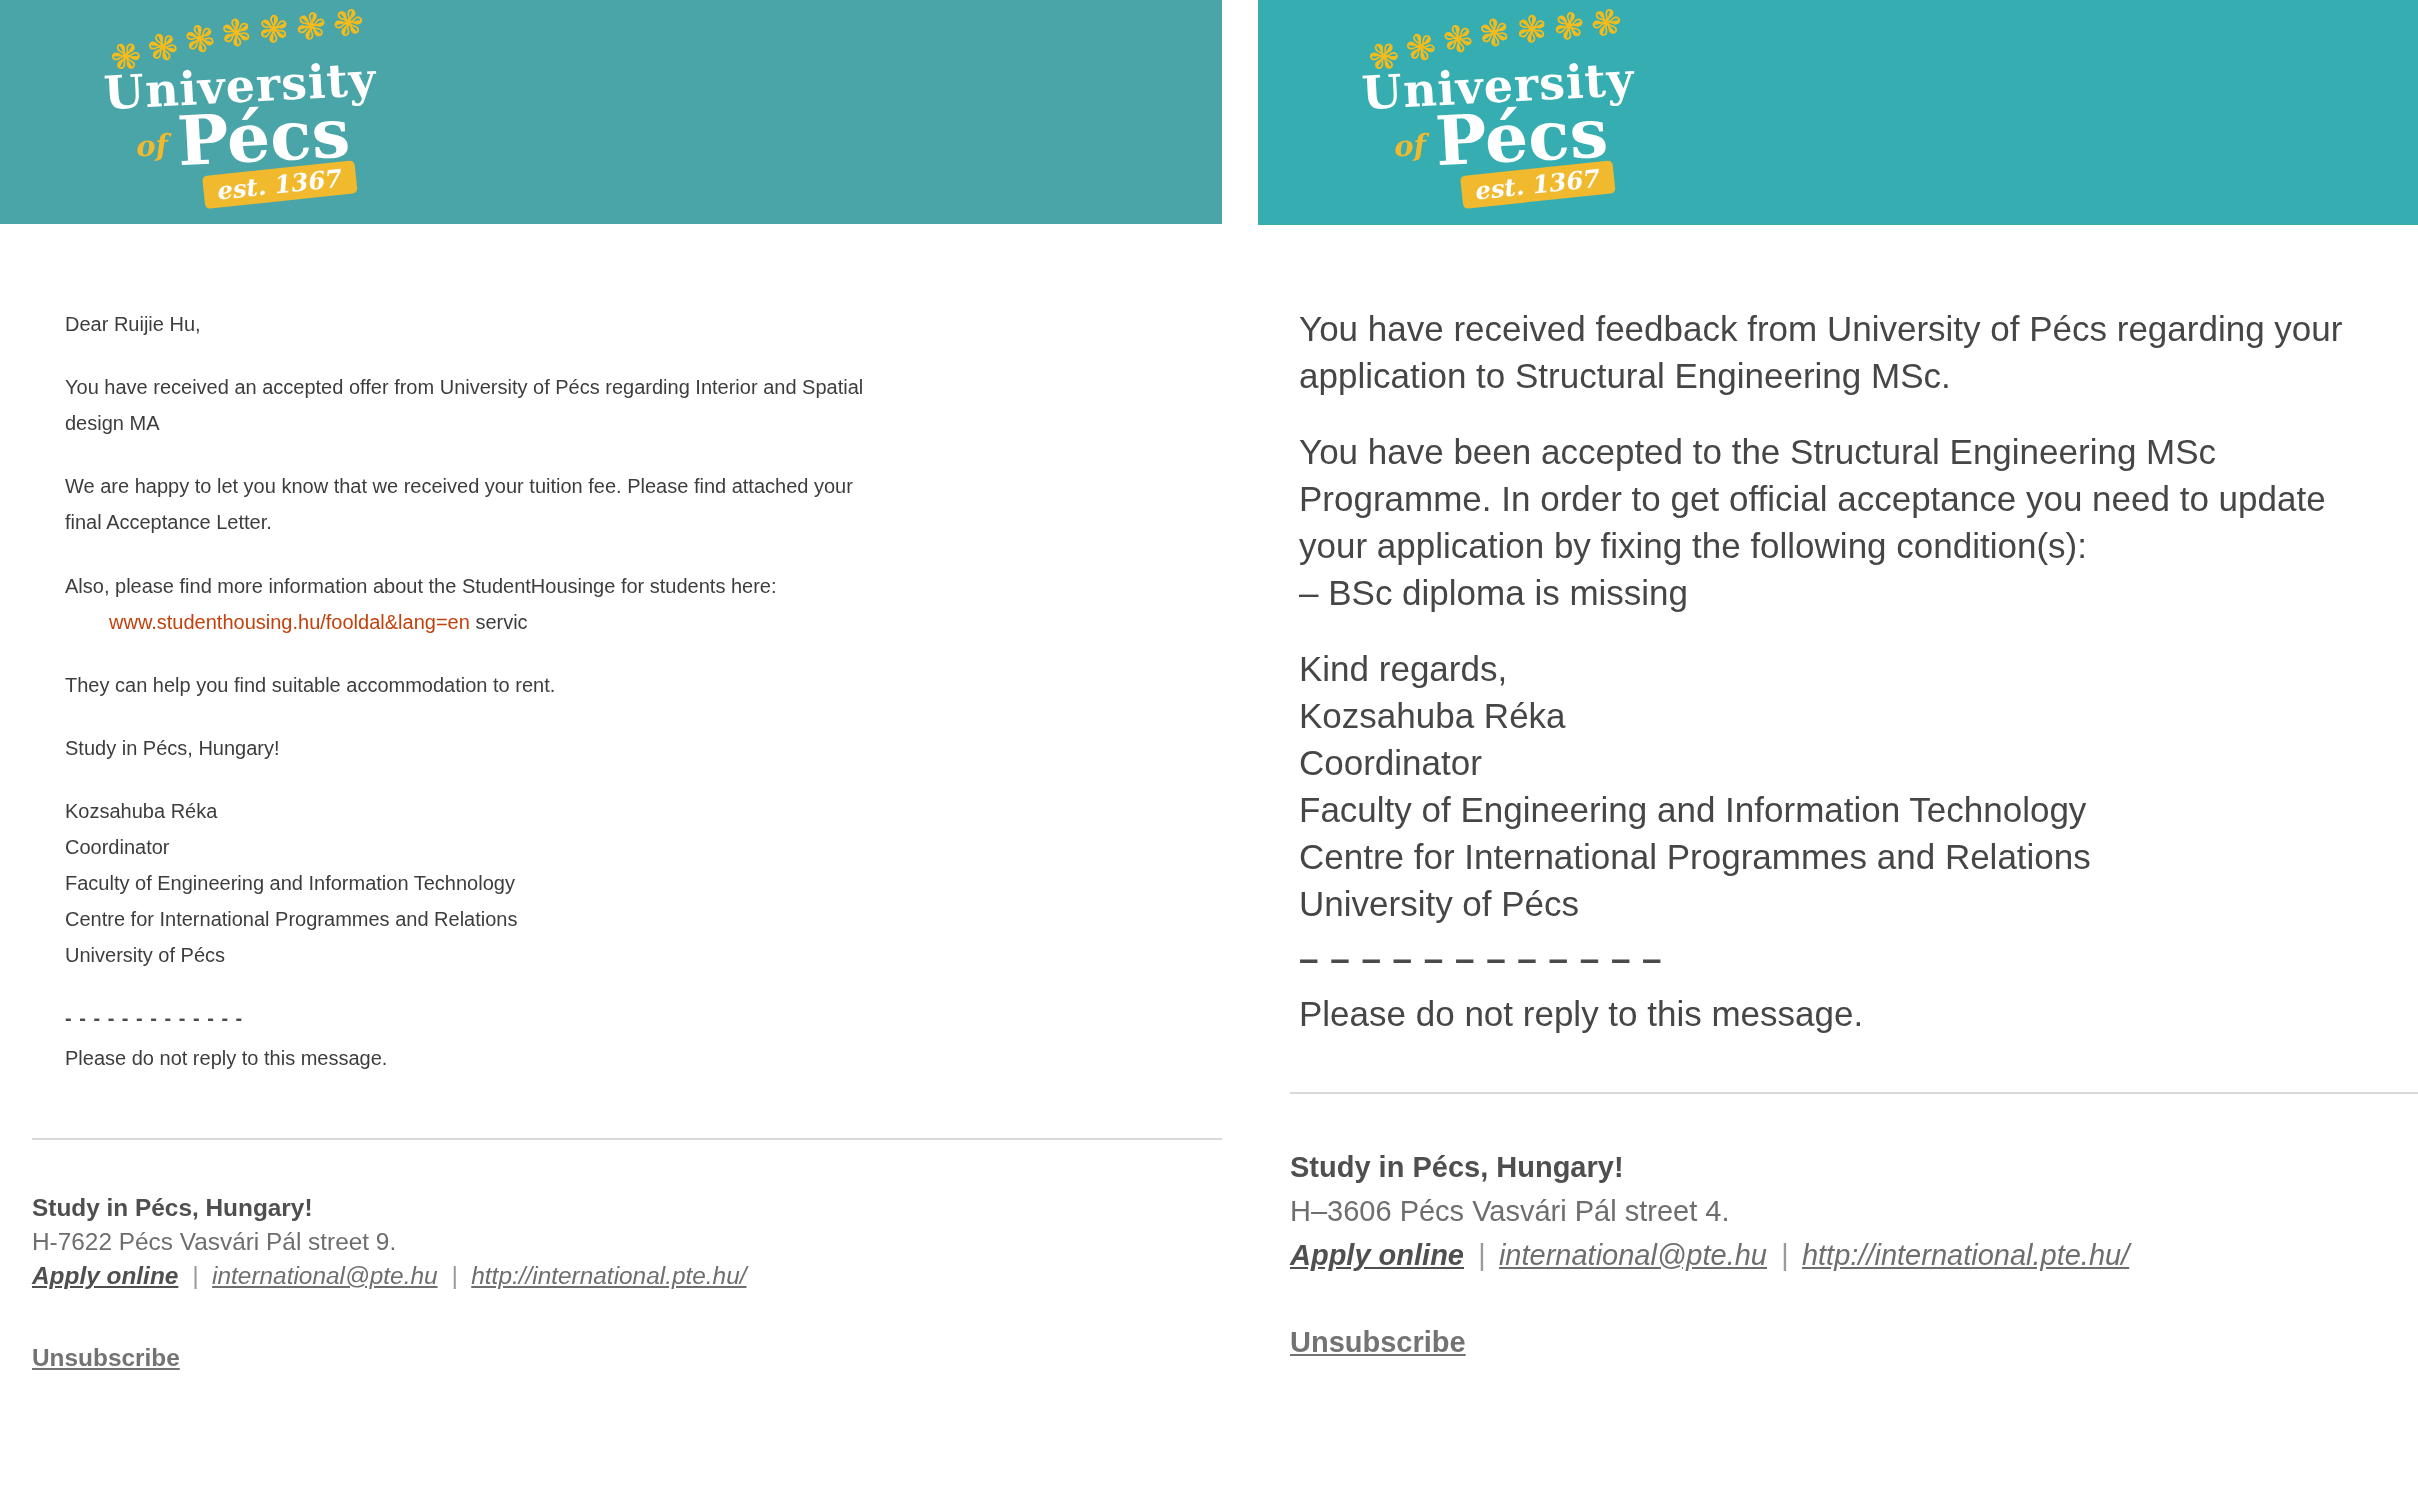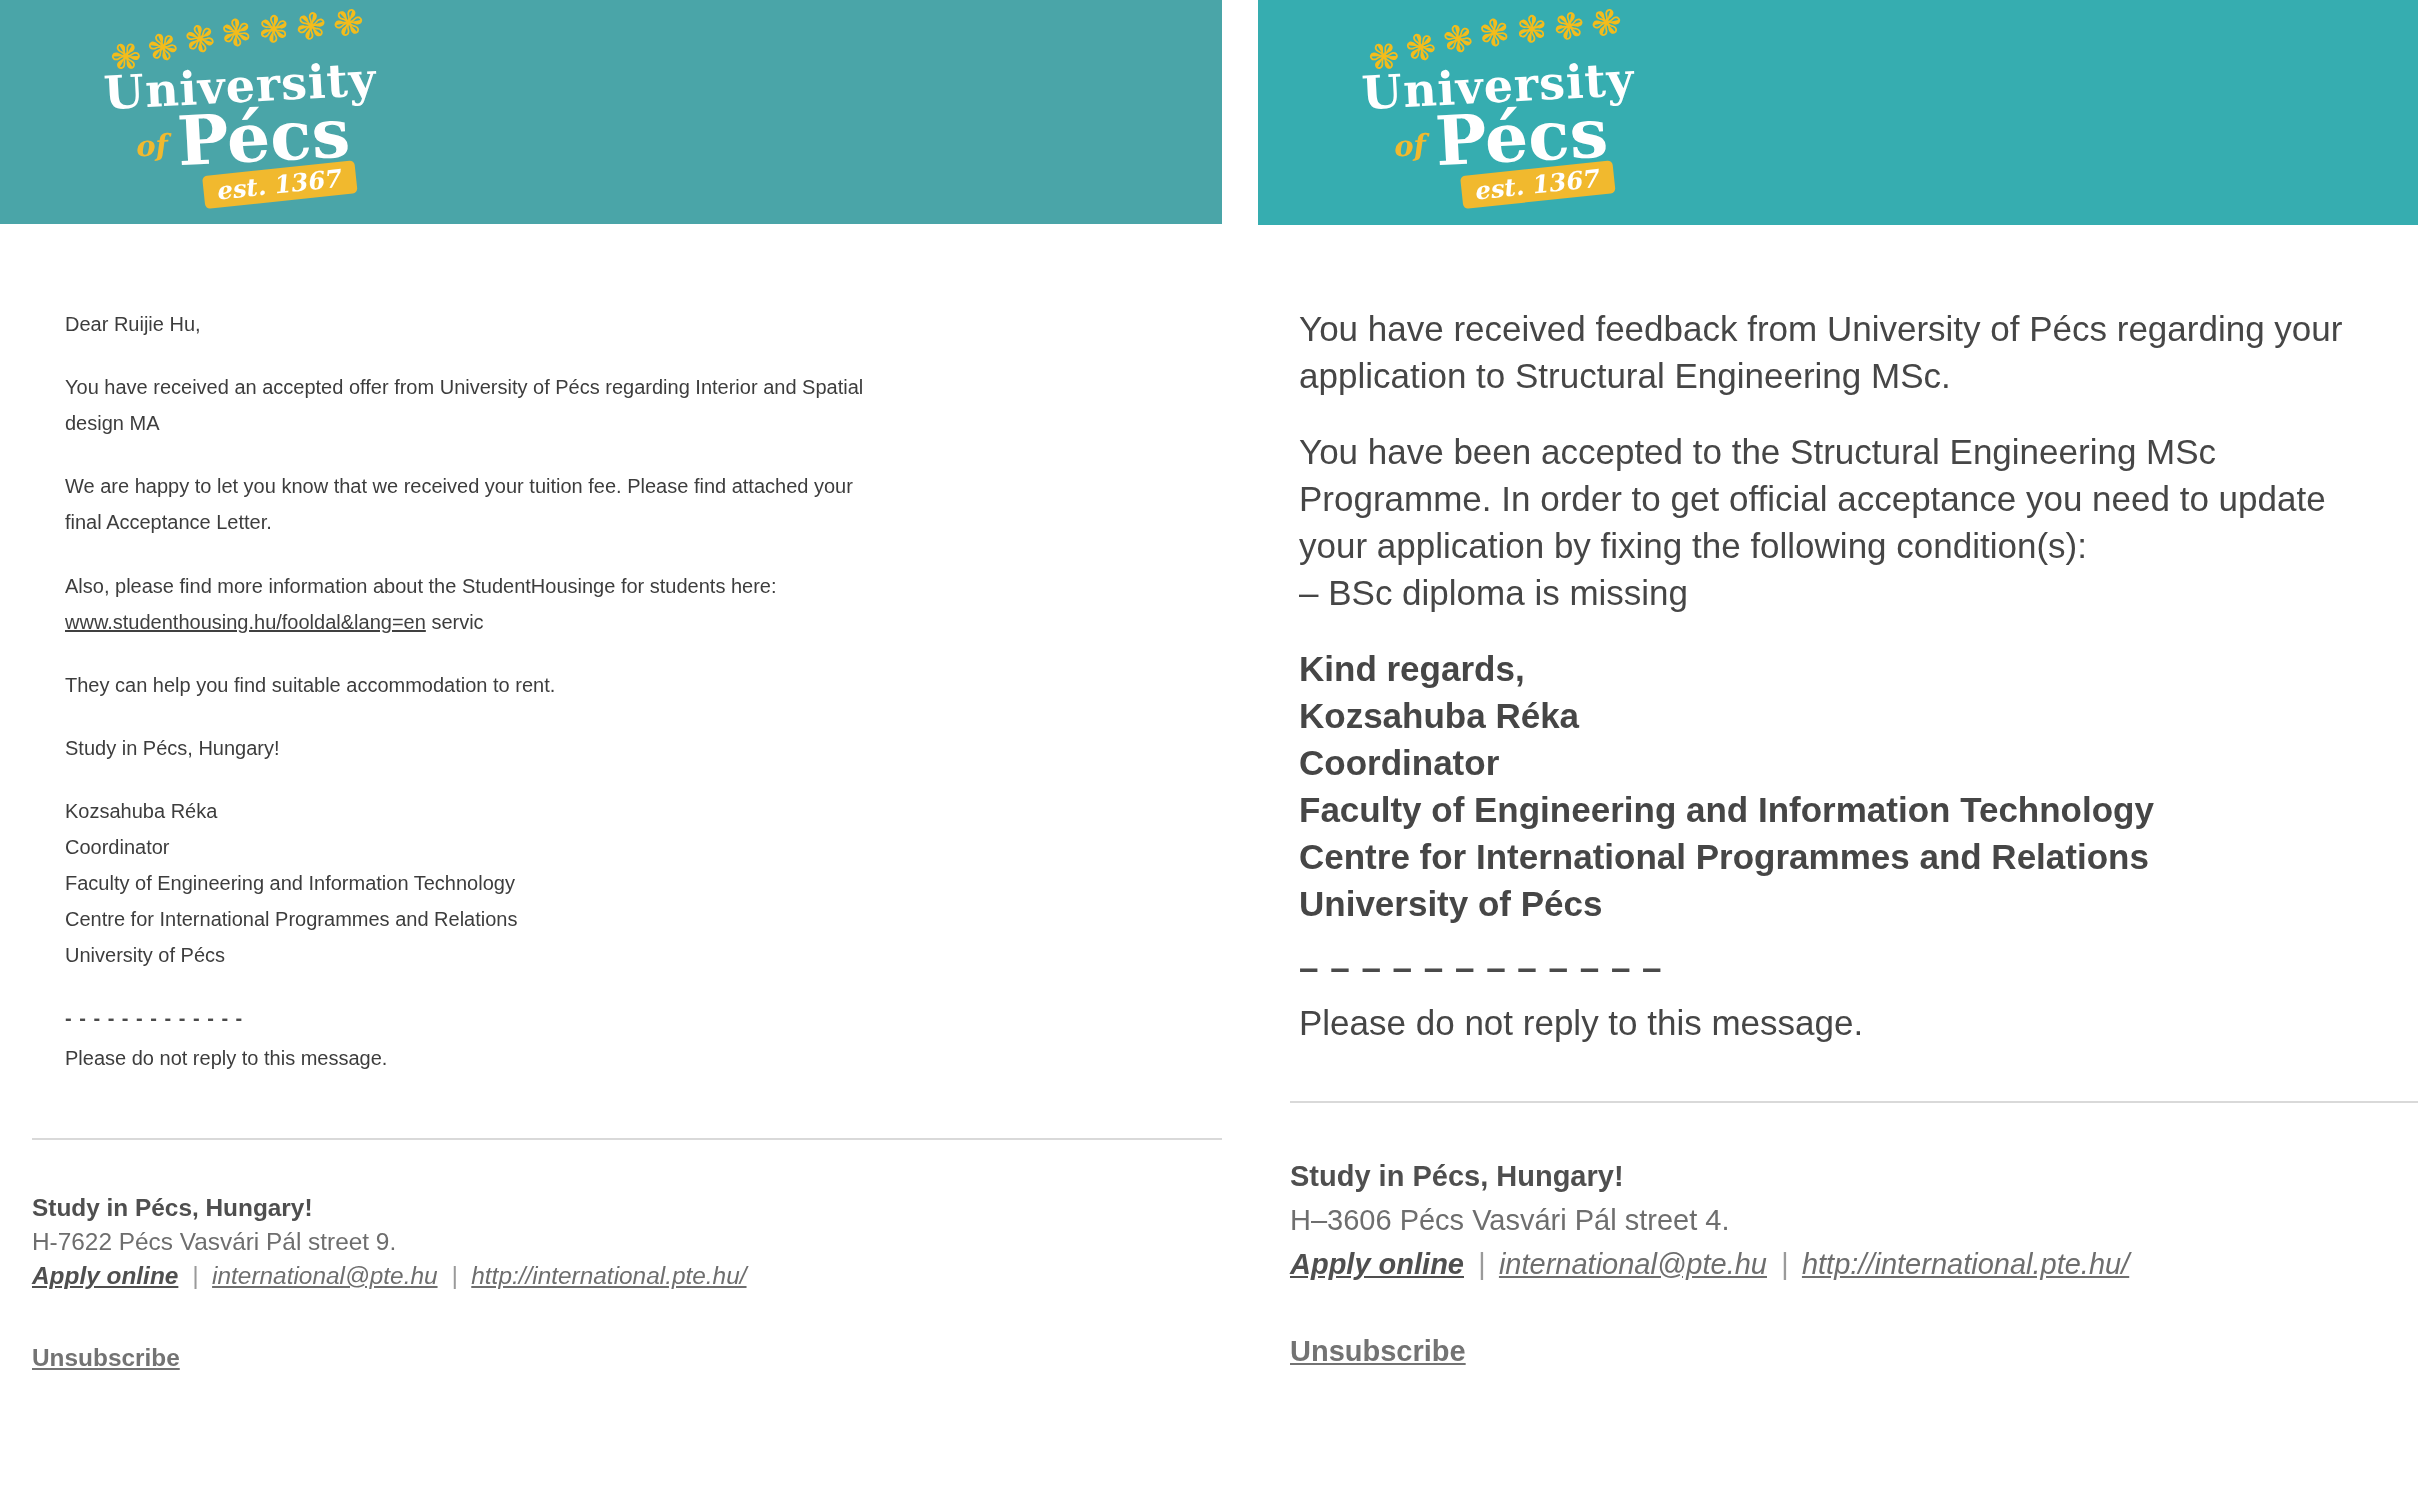--- a/index.html
+++ b/index.html
@@ -28,27 +28,27 @@
 
   
   .body-l{padding:82px 7.8px 0 65px;font-size:20px;line-height:36px;color:#3d3d3d;}
   .body-l p{margin:0 0 27px;white-space:pre-line;}
   .body-l .sigline{margin:0;line-height:36px;}
   .body-l .sigblock{margin:0 0 27px;}
   .dashes{font-weight:600;color:#4a4a4a;letter-spacing:1px;}
   .body-l p.dash-p{margin:27px 0 3.9px;}
   .body-l p.noreply{margin:0 0 0;}
   a{cursor:pointer;}
-  .blue-link{color:#404040;text-decoration:underline;}
+  .blue-link{color:#c2410c;margin-left:44px;}
   .prefix-line{display:block;margin-top:28px;}
 
   
   .body-r{padding:80px 23.4px 0 41px;font-size:35px;line-height:47px;color:#464646;}
   .body-r p{margin:0 0 29px;white-space:pre-line;}
-  .body-r p.signoff{margin-bottom:17px;font-weight:bold;}
+  .body-r p.signoff{margin-bottom:8px;}
   .body-r p.dash-p{margin:0 0 7.8px;}
   .body-r p.noreply{margin:0;}
 
   
   hr.rule{border:none;border-top:2.9px solid #d9d9d9;margin:0;}
   .panel.left  hr.rule{margin:62px 0 0 32px;}
   .panel.right hr.rule{margin:55px 0 0 32px;}
   .foot{color:#6e6e6e;}
   .panel.left  .foot{margin:51px 0 0 32px;font-size:24.4px;line-height:34px;}
   .panel.right .foot{margin:51px 0 0 32px;font-size:29px;line-height:44px;}

